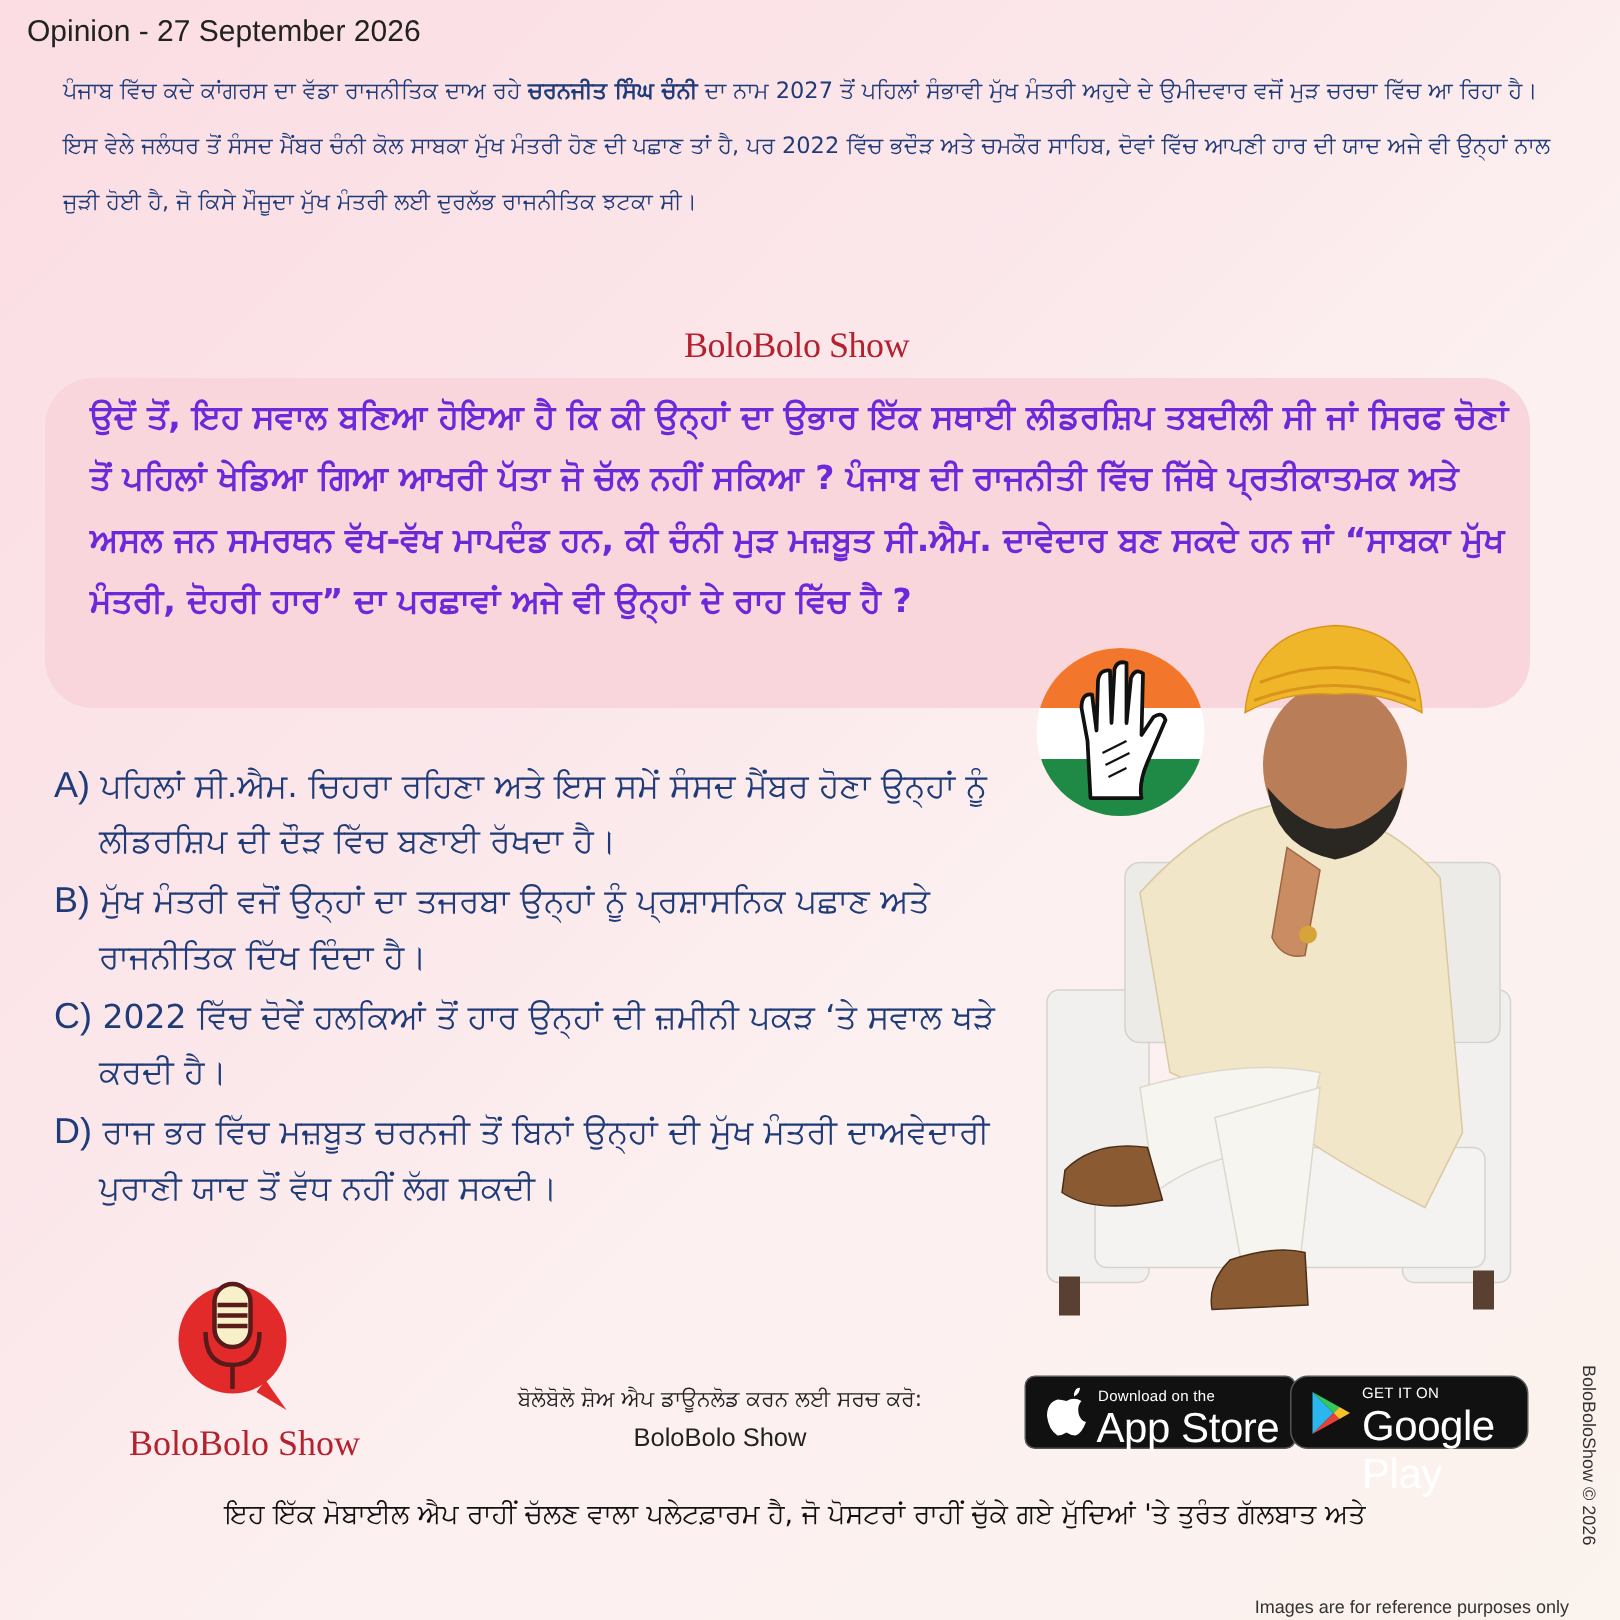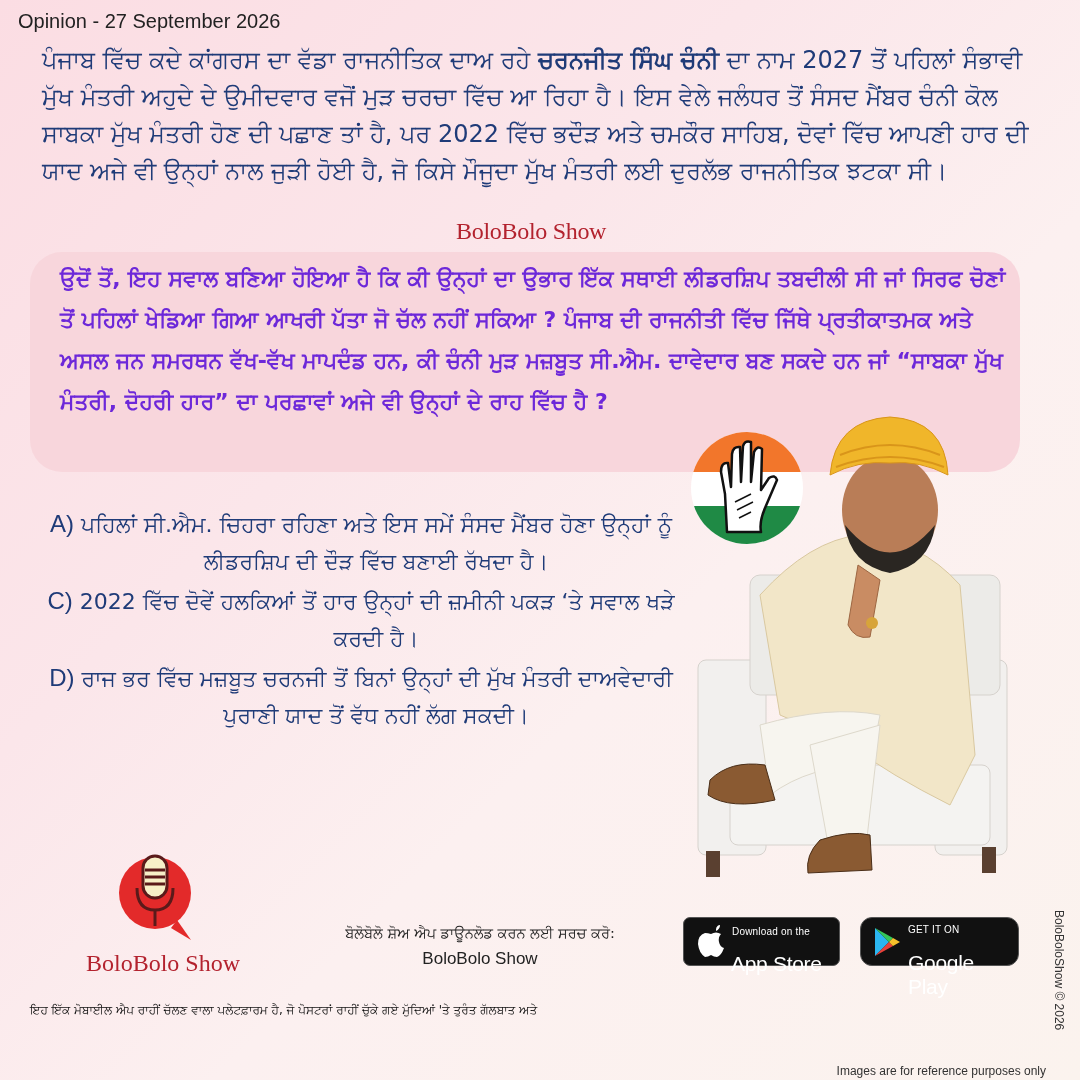--- a/index.html
+++ b/index.html
@@ -8,40 +8,40 @@
     background: linear-gradient(135deg, #fbdde3 0%, #fbe6ea 35%, #fcf0f0 60%, #fbf3ee 100%);
     font-family: "DejaVu Sans", "Liberation Sans", sans-serif;
     color:#1f3b78;
   }
   .date {
     position:absolute; left:18px; top:10px;
     font-family:"Liberation Sans", sans-serif; font-size:20px; color:#222;
   }
   .intro {
     position:absolute; left:42px; top:42px; width:1010px;
-    font-size:24px; line-height:37px; color:#1f3b78;
+    font-size:15px; line-height:37px; color:#1f3b78;
   }
   .intro b { font-weight:bold; }
   .wm-top {
     position:absolute; left:456px; top:218px;
     font-family:"Liberation Serif", serif; font-size:24px; color:#b3222e; letter-spacing:-0.3px;
   }
   .question-box {
     position:absolute; left:30px; top:252px; width:990px; height:220px;
     background:#f8d6dc; border-radius:32px;
   }
   .question {
     position:absolute; left:60px; top:258px; width:950px;
     font-size:22px; line-height:41px; font-weight:bold; color:#6d28d9;
   }
   .options {
     position:absolute; left:36px; top:505px; width:650px;
     font-size:22px; line-height:37px; color:#1f3b78;
   }
-  .opt { padding-left:30px; text-indent:-30px; margin-bottom:2px;text-align:center; }
+  .opt { padding-left:30px; text-indent:-30px; margin-bottom:2px; }
   .opt .letter { font-family:"Liberation Sans", sans-serif; font-size:24px; }
   .congress {
     position:absolute; left:691px; top:432px; width:112px; height:112px; border-radius:50%;
     overflow:hidden; background:#fff;
   }
   .congress .saf { position:absolute; left:0; top:0; width:100%; height:36%; background:#f2762b; }
   .congress .grn { position:absolute; left:0; bottom:0; width:100%; height:34%; background:#1f8a45; }
   .congress svg { position:absolute; left:0; top:0; }
   .person { position:absolute; left:690px; top:415px; width:340px; height:470px; }
   .brand-logo { position:absolute; left:115px; top:848px; width:80px; height:100px; }
@@ -51,55 +51,56 @@
   }
   .search-cta {
     position:absolute; left:290px; top:920px; width:380px; text-align:center;
     font-size:14.5px; color:#222; line-height:26px;
   }
   .search-cta .app-name { font-family:"Liberation Sans", sans-serif; font-size:17px; }
   .store-btn {
     position:absolute; top:917px; height:47px; background:#111; border-radius:7px;
     border:1px solid #555; color:#fff; font-family:"Liberation Sans", sans-serif;
   }
-  .appstore { left:683px; width:155px; }
+  .appstore { left:683px; width:155px;padding-left:24px; }
   .gplay { left:860px; width:157px;border-radius:12px; }
   .store-btn .small { position:absolute; font-size:10px; letter-spacing:0.2px; }
-  .store-btn .big { position:absolute; font-size:21px; letter-spacing:-0.3px;margin-top:16px; }
+  .store-btn .big { position:absolute; font-size:28px; letter-spacing:-0.3px; }
   .appstore .small { left:48px; top:8px; }
   .appstore .big { left:47px; top:18px; }
   .gplay .small { left:47px; top:6px; }
   .gplay .big { left:47px; top:17px; }
   .copyright {
     position:absolute; left:1052px; top:910px; transform-origin:left top; transform:rotate(90deg) translate(0,-14px);
     font-family:"Liberation Sans", sans-serif; font-size:12px; color:#333; white-space:nowrap;
   }
   .footer {
-    position:absolute; left:30px; top:992px; width:1000px; text-align:left;
-    font-size:12px; line-height:36px; color:#111;
+    position:absolute; left:30px; top:992px; width:1000px; text-align:center;
+    font-size:18px; line-height:36px; color:#111;
   }
   .disclaimer {
     position:absolute; right:34px; top:1064px;
     font-family:"Liberation Sans", sans-serif; font-size:12px; color:#333;
   }
 </style>
 </head>
 <body>
 
 <div class="date">Opinion - 27 September 2026</div>
 
 <div class="intro"><span>ਪੰਜਾਬ ਵਿੱਚ ਕਦੇ ਕਾਂਗਰਸ ਦਾ ਵੱਡਾ ਰਾਜਨੀਤਿਕ ਦਾਅ ਰਹੇ </span><b>ਚਰਨਜੀਤ ਸਿੰਘ ਚੰਨੀ</b><span> ਦਾ ਨਾਮ 2027 ਤੋਂ ਪਹਿਲਾਂ ਸੰਭਾਵੀ ਮੁੱਖ ਮੰਤਰੀ ਅਹੁਦੇ ਦੇ ਉਮੀਦਵਾਰ ਵਜੋਂ ਮੁੜ ਚਰਚਾ ਵਿੱਚ ਆ ਰਿਹਾ ਹੈ। ਇਸ ਵੇਲੇ ਜਲੰਧਰ ਤੋਂ ਸੰਸਦ ਮੈਂਬਰ ਚੰਨੀ ਕੋਲ ਸਾਬਕਾ ਮੁੱਖ ਮੰਤਰੀ ਹੋਣ ਦੀ ਪਛਾਣ ਤਾਂ ਹੈ, ਪਰ 2022 ਵਿੱਚ ਭਦੌੜ ਅਤੇ ਚਮਕੌਰ ਸਾਹਿਬ, ਦੋਵਾਂ ਵਿੱਚ ਆਪਣੀ ਹਾਰ ਦੀ ਯਾਦ ਅਜੇ ਵੀ ਉਨ੍ਹਾਂ ਨਾਲ ਜੁੜੀ ਹੋਈ ਹੈ, ਜੋ ਕਿਸੇ ਮੌਜੂਦਾ ਮੁੱਖ ਮੰਤਰੀ ਲਈ ਦੁਰਲੱਭ ਰਾਜਨੀਤਿਕ ਝਟਕਾ ਸੀ।</span></div>
 
 <div class="wm-top">BoloBolo Show</div>
 
 <div class="question-box"></div>
 <div class="question">ਉਦੋਂ ਤੋਂ, ਇਹ ਸਵਾਲ ਬਣਿਆ ਹੋਇਆ ਹੈ ਕਿ ਕੀ ਉਨ੍ਹਾਂ ਦਾ ਉਭਾਰ ਇੱਕ ਸਥਾਈ ਲੀਡਰਸ਼ਿਪ ਤਬਦੀਲੀ ਸੀ ਜਾਂ ਸਿਰਫ ਚੋਣਾਂ ਤੋਂ ਪਹਿਲਾਂ ਖੇਡਿਆ ਗਿਆ ਆਖਰੀ ਪੱਤਾ ਜੋ ਚੱਲ ਨਹੀਂ ਸਕਿਆ ? ਪੰਜਾਬ ਦੀ ਰਾਜਨੀਤੀ ਵਿੱਚ ਜਿੱਥੇ ਪ੍ਰਤੀਕਾਤਮਕ ਅਤੇ ਅਸਲ ਜਨ ਸਮਰਥਨ ਵੱਖ-ਵੱਖ ਮਾਪਦੰਡ ਹਨ, ਕੀ ਚੰਨੀ ਮੁੜ ਮਜ਼ਬੂਤ ਸੀ.ਐਮ. ਦਾਵੇਦਾਰ ਬਣ ਸਕਦੇ ਹਨ ਜਾਂ “ਸਾਬਕਾ ਮੁੱਖ ਮੰਤਰੀ, ਦੋਹਰੀ ਹਾਰ” ਦਾ ਪਰਛਾਵਾਂ ਅਜੇ ਵੀ ਉਨ੍ਹਾਂ ਦੇ ਰਾਹ ਵਿੱਚ ਹੈ ?</div>
 
 <div class="options">
   <div class="opt"><span class="letter">A)</span><span> ਪਹਿਲਾਂ ਸੀ.ਐਮ. ਚਿਹਰਾ ਰਹਿਣਾ ਅਤੇ ਇਸ ਸਮੇਂ ਸੰਸਦ ਮੈਂਬਰ ਹੋਣਾ ਉਨ੍ਹਾਂ ਨੂੰ ਲੀਡਰਸ਼ਿਪ ਦੀ ਦੌੜ ਵਿੱਚ ਬਣਾਈ ਰੱਖਦਾ ਹੈ।</span></div>
+  <div class="opt"><span class="letter">B)</span><span> ਮੁੱਖ ਮੰਤਰੀ ਵਜੋਂ ਉਨ੍ਹਾਂ ਦਾ ਤਜਰਬਾ ਉਨ੍ਹਾਂ ਨੂੰ ਪ੍ਰਸ਼ਾਸਨਿਕ ਪਛਾਣ ਅਤੇ ਰਾਜਨੀਤਿਕ ਦਿੱਖ ਦਿੰਦਾ ਹੈ।</span></div>
   <div class="opt"><span class="letter">C)</span><span> 2022 ਵਿੱਚ ਦੋਵੇਂ ਹਲਕਿਆਂ ਤੋਂ ਹਾਰ ਉਨ੍ਹਾਂ ਦੀ ਜ਼ਮੀਨੀ ਪਕੜ ‘ਤੇ ਸਵਾਲ ਖੜੇ ਕਰਦੀ ਹੈ।</span></div>
   <div class="opt"><span class="letter">D)</span><span> ਰਾਜ ਭਰ ਵਿੱਚ ਮਜ਼ਬੂਤ ਚਰਨਜੀ ਤੋਂ ਬਿਨਾਂ ਉਨ੍ਹਾਂ ਦੀ ਮੁੱਖ ਮੰਤਰੀ ਦਾਅਵੇਦਾਰੀ ਪੁਰਾਣੀ ਯਾਦ ਤੋਂ ਵੱਧ ਨਹੀਂ ਲੱਗ ਸਕਦੀ।</span></div>
 </div>
 
 <div class="congress">
   <div class="saf"></div>
   <div class="grn"></div>
   <svg width="112" height="112" viewBox="0 0 112 112">
     <path d="M36 100 L34 62 L30 40 Q30 30 37 31 L40 55 L41 22 Q42 14 49 15 L50 50 L52 14 Q54 8 60 10 L60 50 L63 20 Q66 13 71 17 L70 58 L78 46 Q84 42 86 48 L74 76 Q68 90 70 100 Z" fill="#fff" stroke="#111" stroke-width="2.5" stroke-linejoin="round"></path>
     <path d="M44 70 L60 62 M46 78 L62 70 M48 86 L60 80" stroke="#111" stroke-width="1.5" fill="none"></path>

